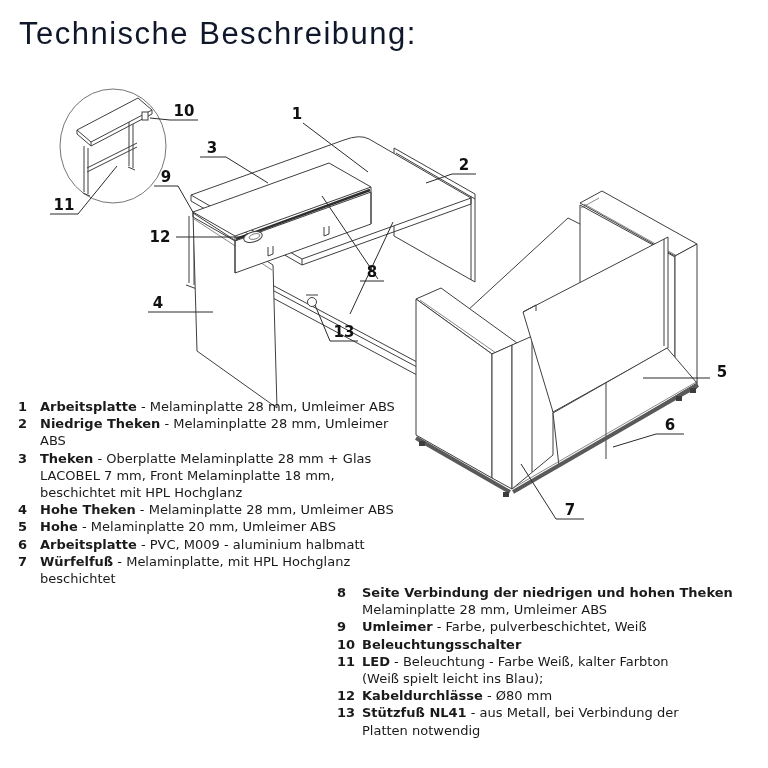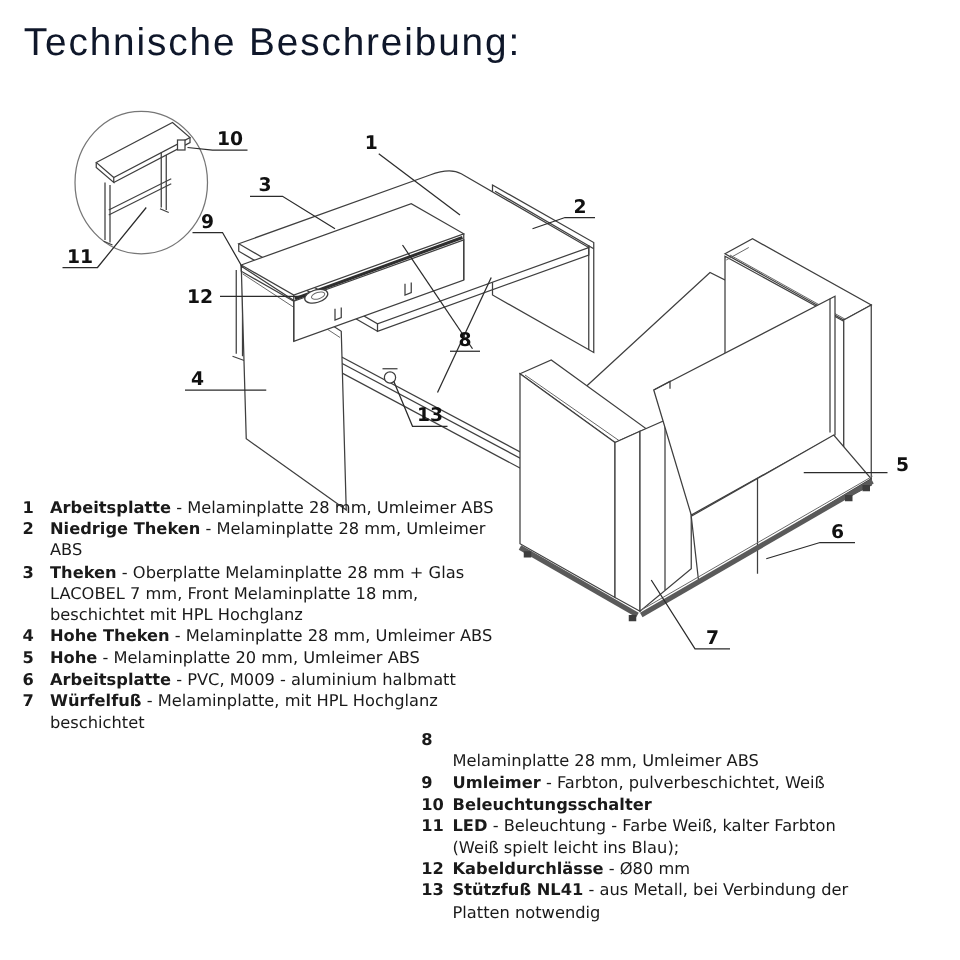--- a/index.html
+++ b/index.html
@@ -227,26 +227,26 @@
   <div class="lrow">
     <span class="lnum">7</span>
     <span class="ltxt"><span class="lname">Würfelfuß</span><span class="ldesc"> - Melaminplatte, mit HPL Hochglanz
 beschichtet</span></span>
   </div>
 </div>
 
 <div class="legend legend-right">
   <div class="lrow">
     <span class="lnum">8</span>
-    <span class="ltxt"><span class="ldesc">
+    <span class="ltxt"><span class="lname">Seite Verbindung der niedrigen und hohen Theken</span><span class="ldesc">
 Melaminplatte 28 mm, Umleimer ABS</span></span>
   </div>
   <div class="lrow">
     <span class="lnum">9</span>
-    <span class="ltxt"><span class="lname">Umleimer</span><span class="ldesc"> - Farbton, pulverbeschichtet, Weiß</span></span>
+    <span class="ltxt"><span class="lname">Umleimer</span><span class="ldesc"> - Farbe, pulverbeschichtet, Weiß</span></span>
   </div>
   <div class="lrow">
     <span class="lnum">10</span>
     <span class="ltxt"><span class="lname">Beleuchtungsschalter</span><span class="ldesc"></span></span>
   </div>
   <div class="lrow">
     <span class="lnum">11</span>
     <span class="ltxt"><span class="lname">LED</span><span class="ldesc"> - Beleuchtung - Farbe Weiß, kalter Farbton
 (Weiß spielt leicht ins Blau);</span></span>
   </div>

